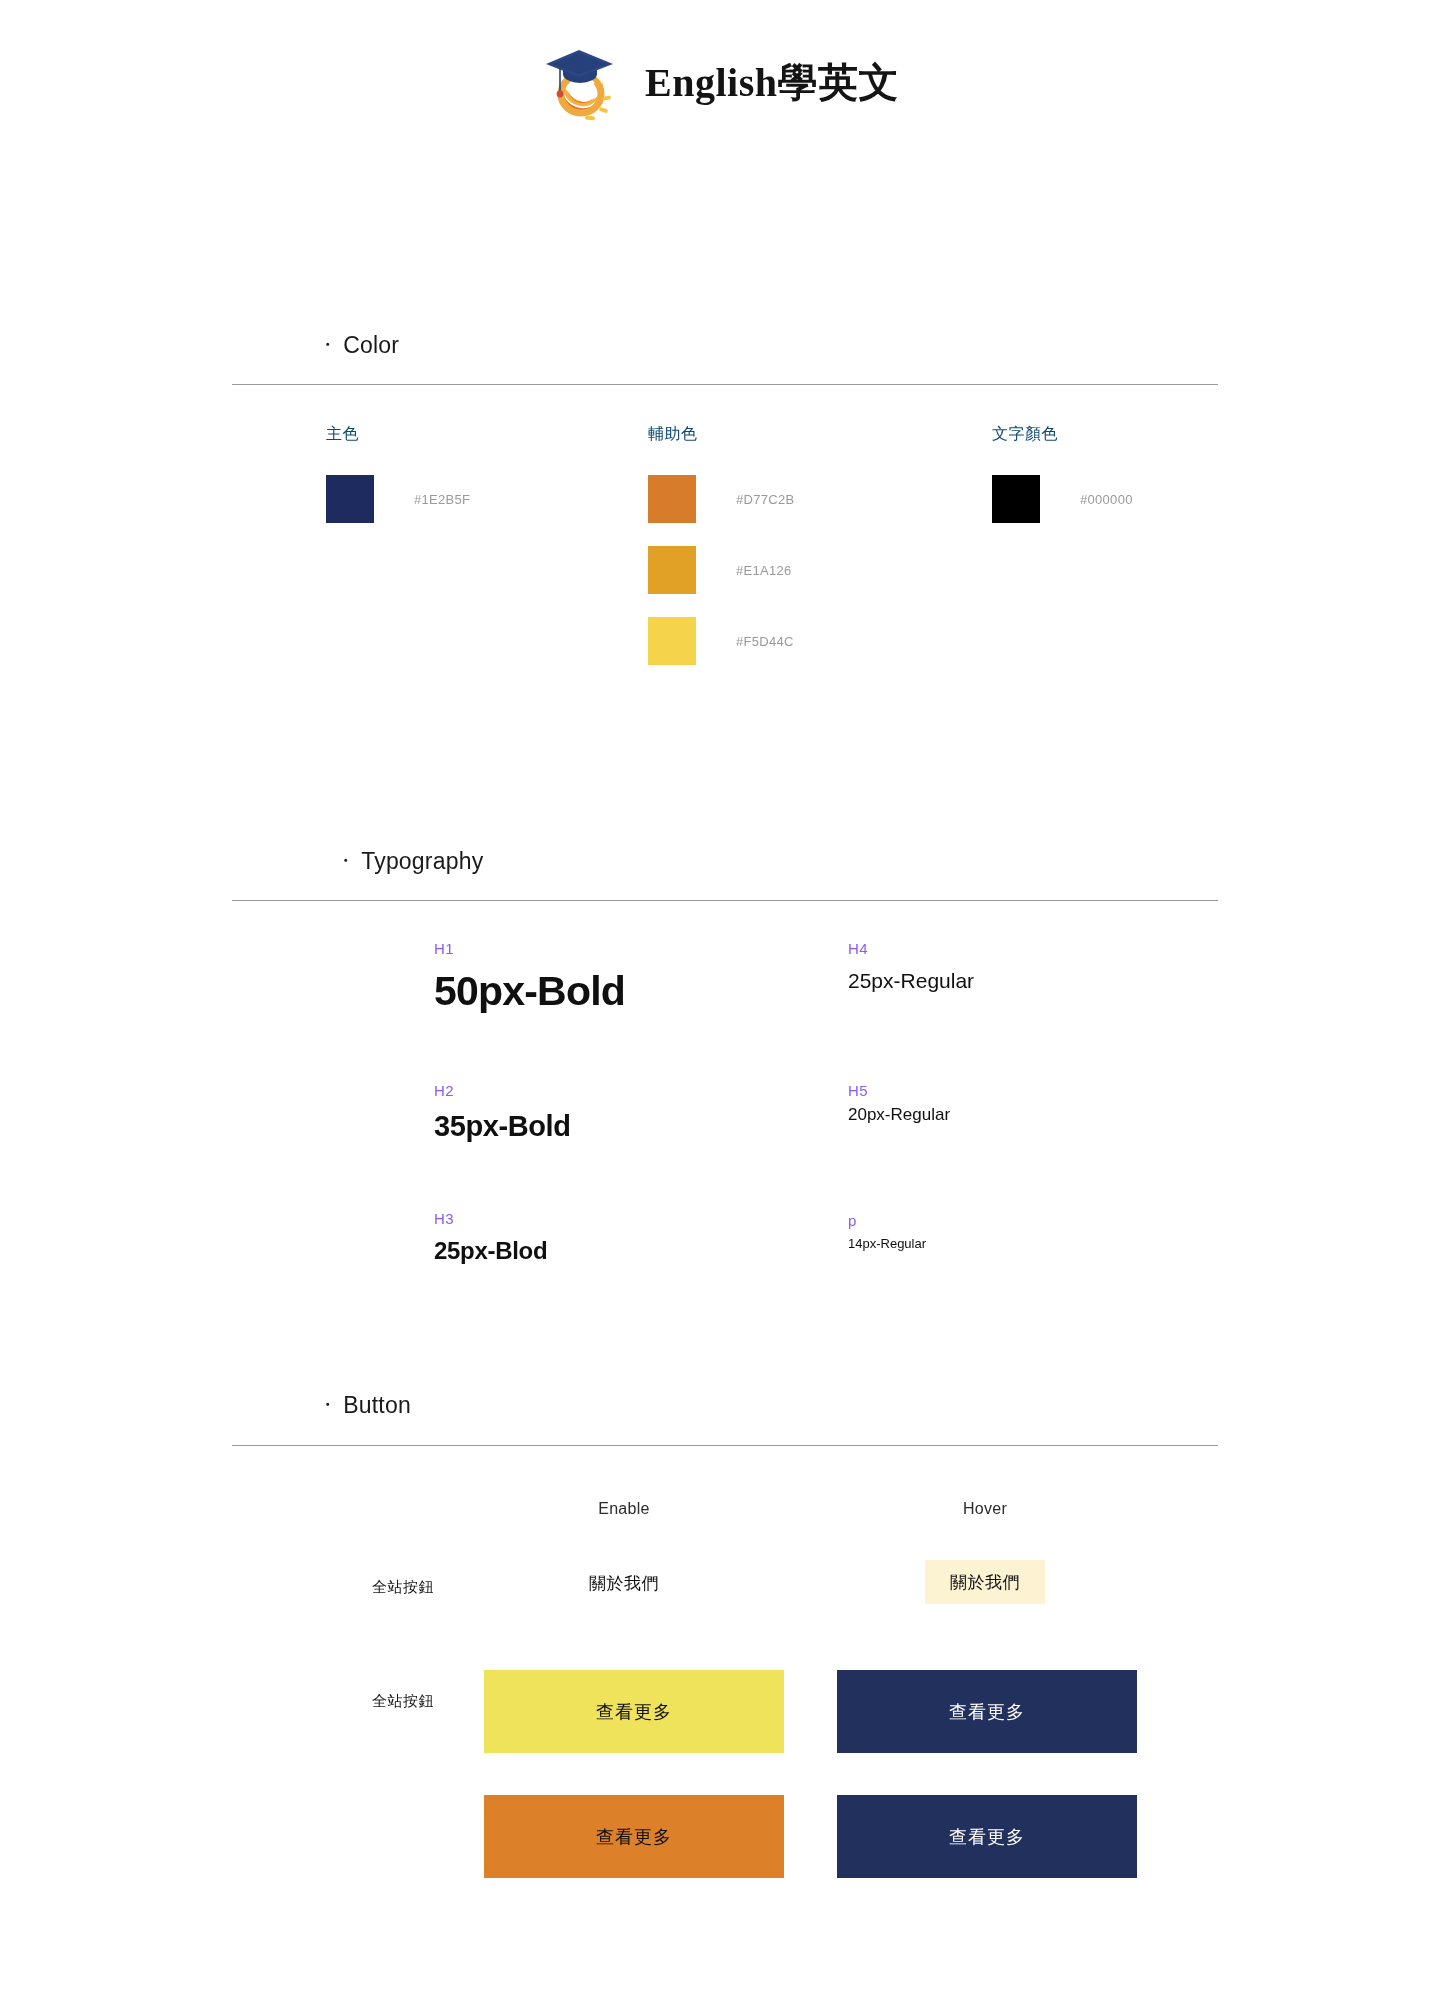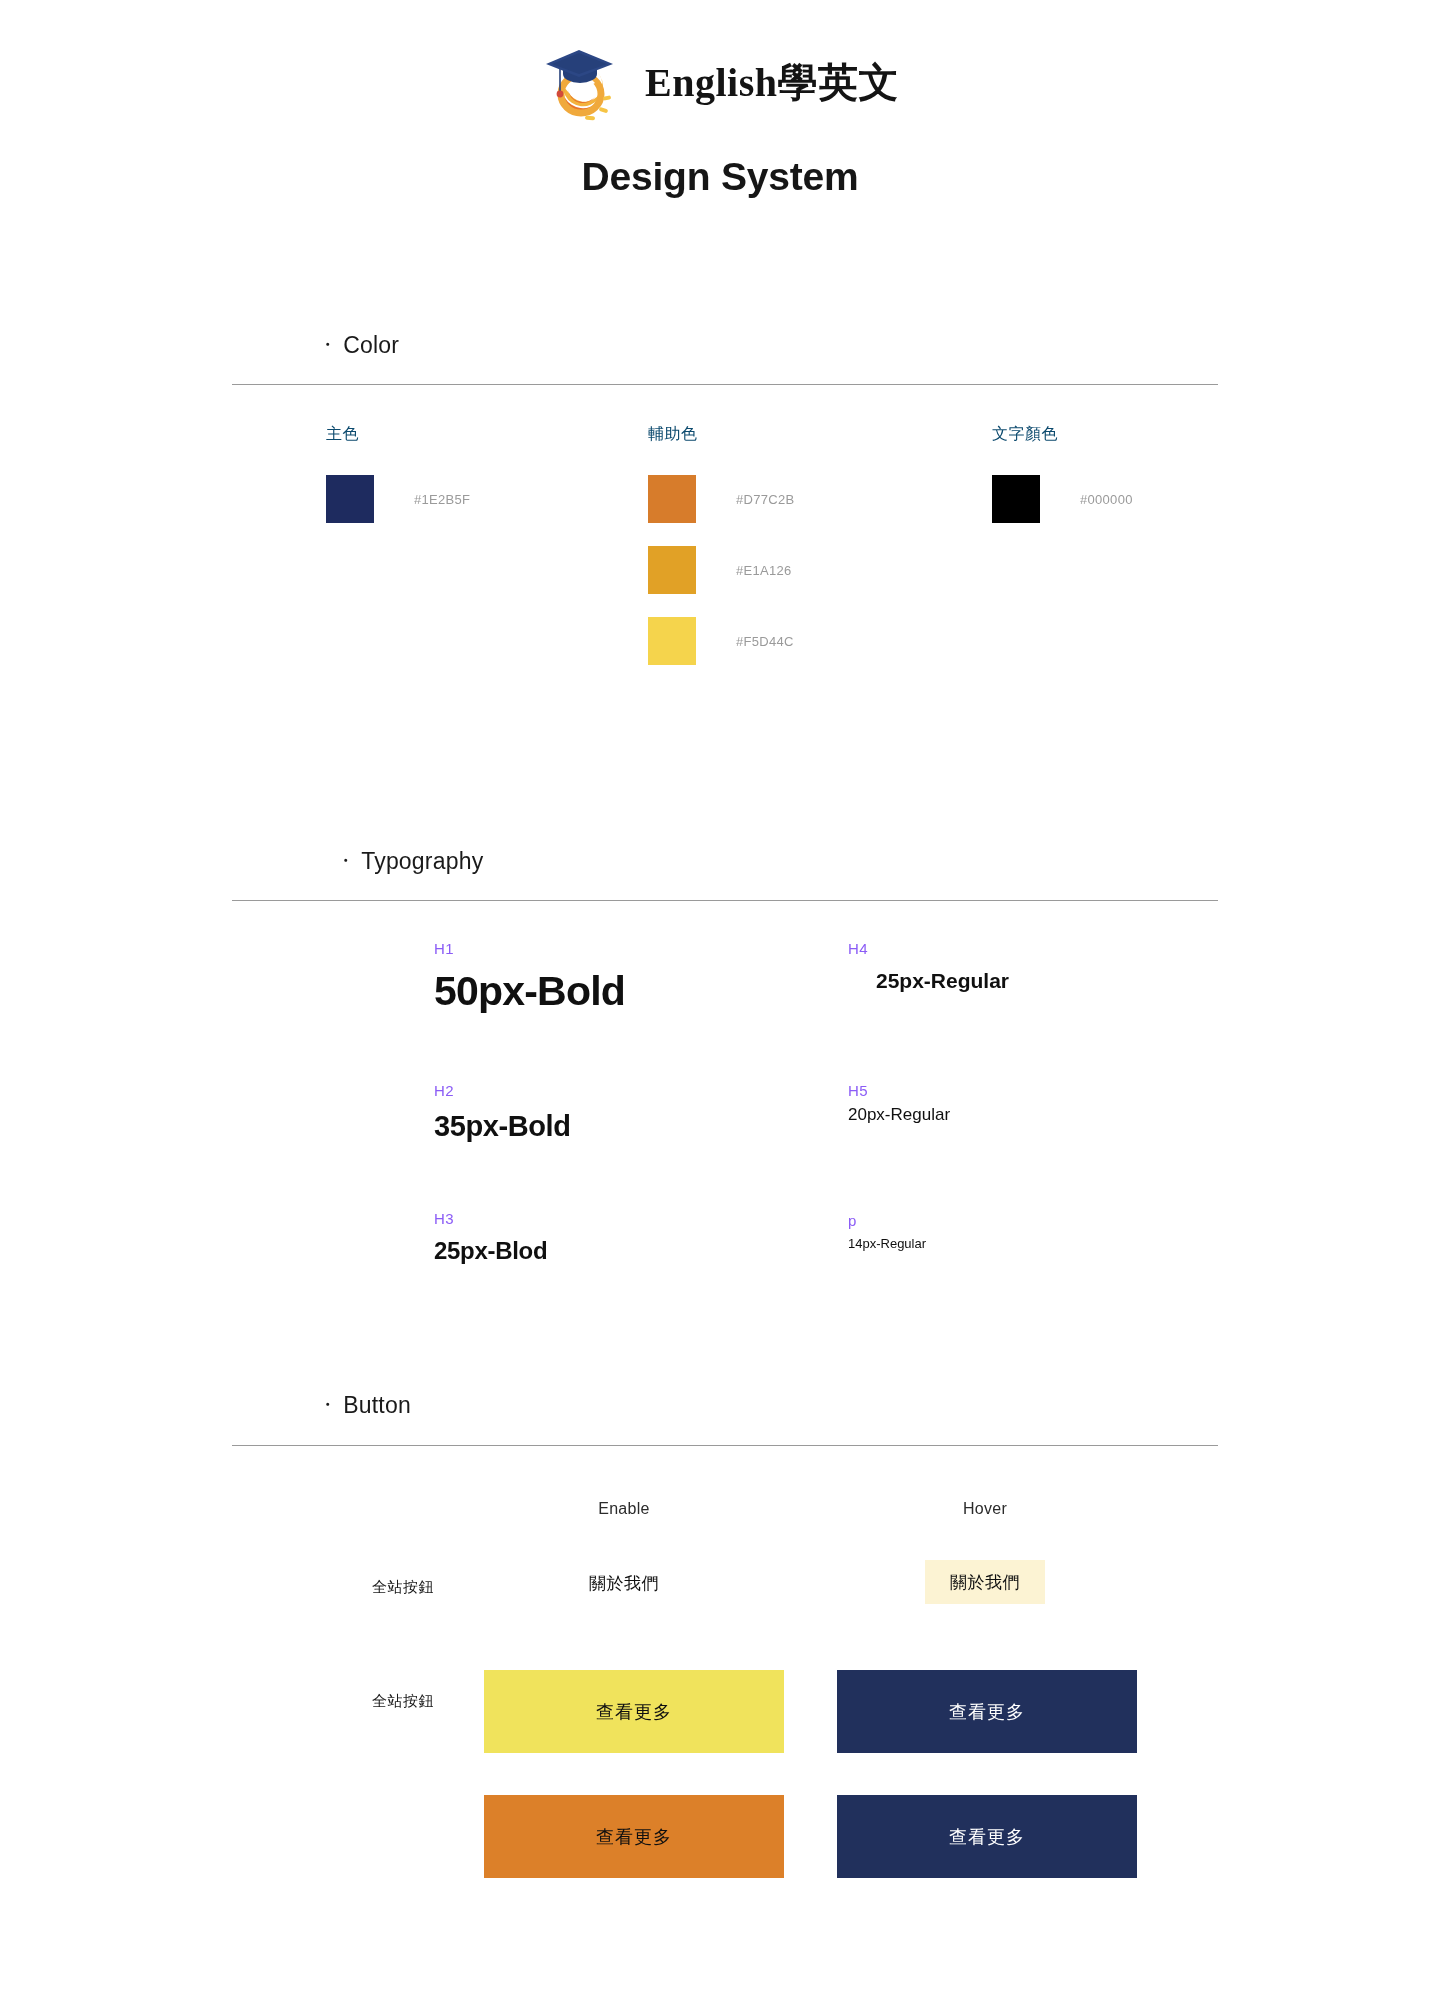--- a/index.html
+++ b/index.html
@@ -127,21 +127,21 @@
     line-height: 1.2;
   }
   .type-sample {
     color: #101010;
     line-height: 1.25;
     white-space: nowrap;
   }
   .ts-h1 { font-size: 41px; font-weight: 700; letter-spacing: -0.8px; margin-top: 8px; }
   .ts-h2 { font-size: 29px; font-weight: 700; letter-spacing: -0.4px; margin-top: 8px; }
   .ts-h3 { font-size: 24px; font-weight: 700; letter-spacing: -0.3px; margin-top: 8px; }
-  .ts-h4 { font-size: 21px; font-weight: 700; margin-top: 10px; margin-left: 28px; }
+  .ts-h4 { font-size: 21px; font-weight: 400; margin-top: 10px; }
   .ts-h5 { font-size: 17px; font-weight: 400; margin-top: 4px; }
   .ts-p  { font-size: 13px; font-weight: 400; margin-top: 6px; }
 
   
   .btn-colhead {
     position: absolute;
     font-size: 16px;
     font-weight: 400;
     color: #2b2b2b;
     text-align: center;
@@ -203,21 +203,20 @@
         <circle cx="19" cy="52" r="3.4" fill="#D24A3A"></circle>
 
         <path d="M22 32 v-8 h34 v8 a17 9 0 0 1 -34 0 z" fill="#26407A"></path>
         <path d="M38 8 L72 22 L38 35 L5 22 Z" fill="#2C4785"></path>
         <path d="M38 11 L66 22 L38 32 L11 22 Z" fill="#26407A"></path>
       </svg>
     </div>
     <div class="logo-text">English學英文</div>
   </div>
 
-  <div class="page-title">Design System</div>
 
   <div class="section-head" style="left:318px; top:332px;">
     <span class="bullet">・</span><span>Color</span>
   </div>
   <div class="section-rule" style="left:232px; top:384px; width:986px;"></div>
 
   <div class="color-col" style="left:326px;">
     <div class="color-col-title">主色</div>
     <div class="swatch-row">
       <div class="swatch" style="background:#1E2B5F;"></div>

